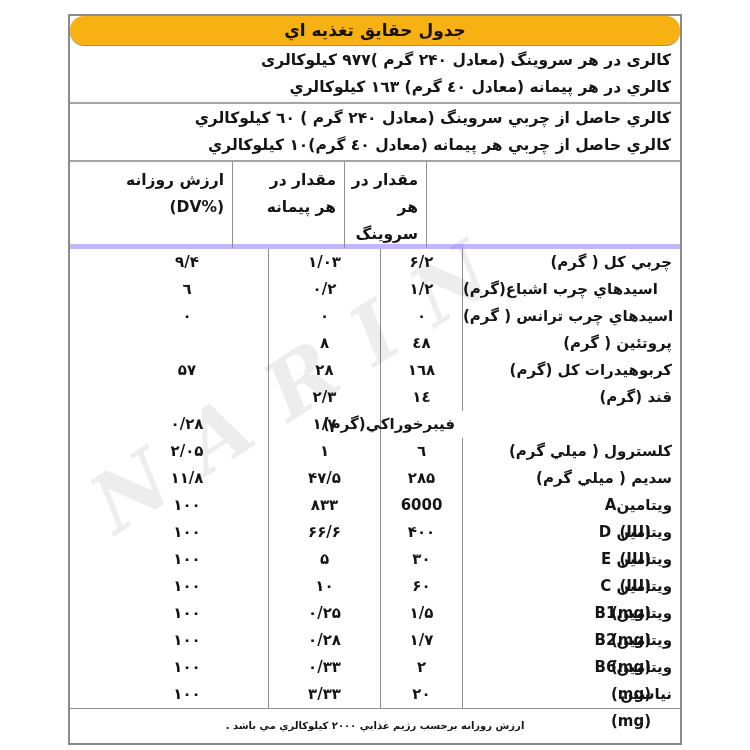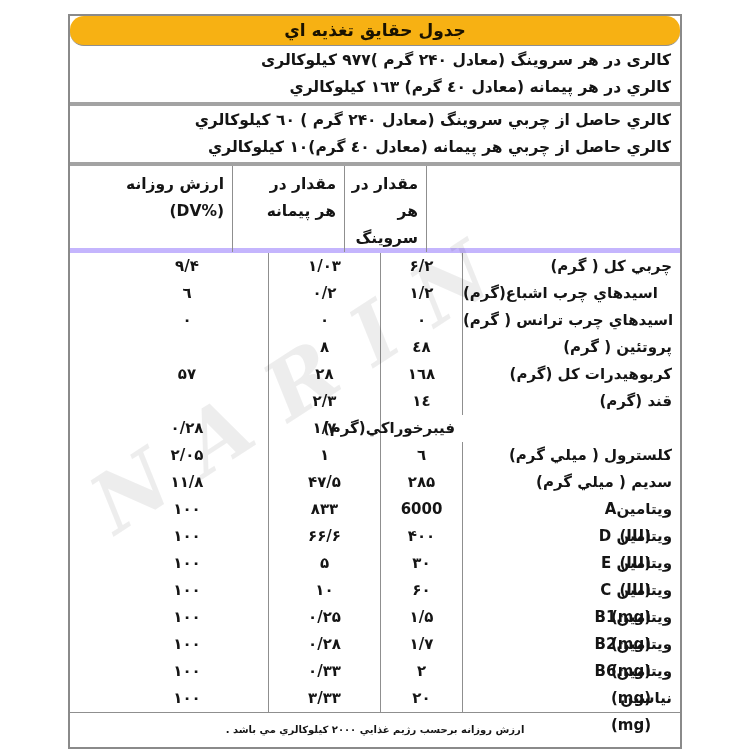--- a/index.html
+++ b/index.html
@@ -12,21 +12,21 @@
     position:absolute; left:68px; top:14px; width:614px;
     border:2px solid #8a8a8a; background:#fff;
   }
 
   .title-bar {
     height:30px; line-height:29px; text-align:center;
     font-size:17px; font-weight:700; color:#1a1200;
     border-bottom:1px solid #8f8f8f;
   }
 
-  .cal-section { border-bottom:4px solid #a3a3a3; padding:1px 0; }
+  .cal-section { border-bottom:2px solid #a3a3a3; padding:1px 0; }
   .cal-line {
     direction:rtl; text-align:right; padding:0 9px;
     height:27px; line-height:27px; font-size:15.5px; font-weight:700;
     white-space:nowrap;
   }
 
   .grid-header, .t-row {
     display:grid;
     grid-template-columns:163px 112px 82px 1fr;
     direction:ltr;

